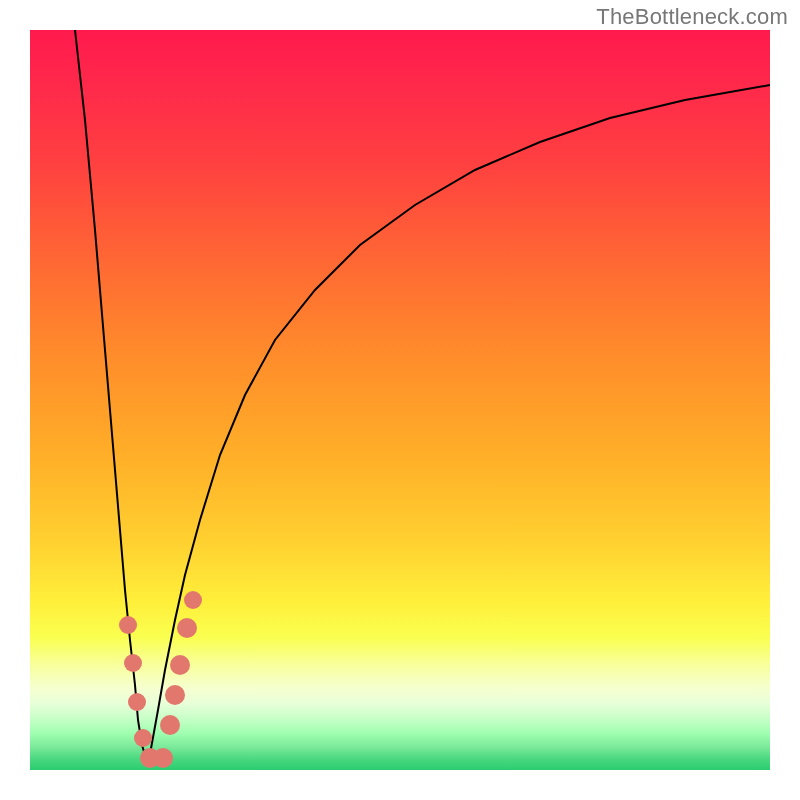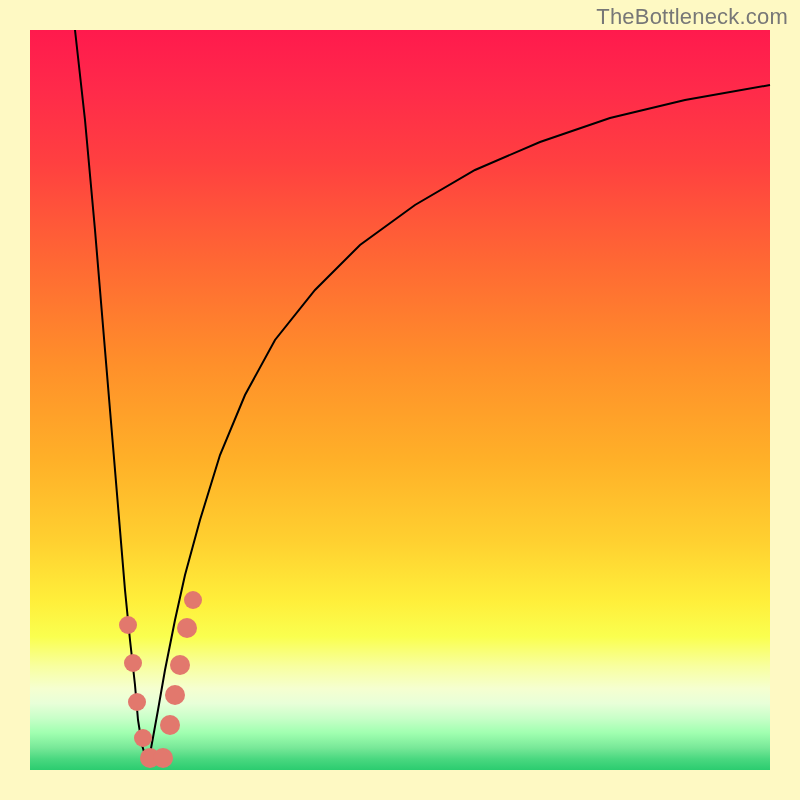--- a/index.html
+++ b/index.html
@@ -1,20 +1,20 @@
 <!DOCTYPE html>
 <html><head>
 <meta charset="utf-8">
 <style>
   * { margin: 0; padding: 0; box-sizing: border-box; }
   html, body { width: 800px; height: 800px; overflow: hidden; background: #000; }
   .frame {
     width: 800px;
     height: 800px;
-    background: #fef9c3;
+    background: #ffffff;
     position: relative;
   }
   .plot {
     position: absolute;
     left: 30px;
     top: 30px;
     width: 740px;
     height: 740px;
     background: linear-gradient(
       to bottom,

